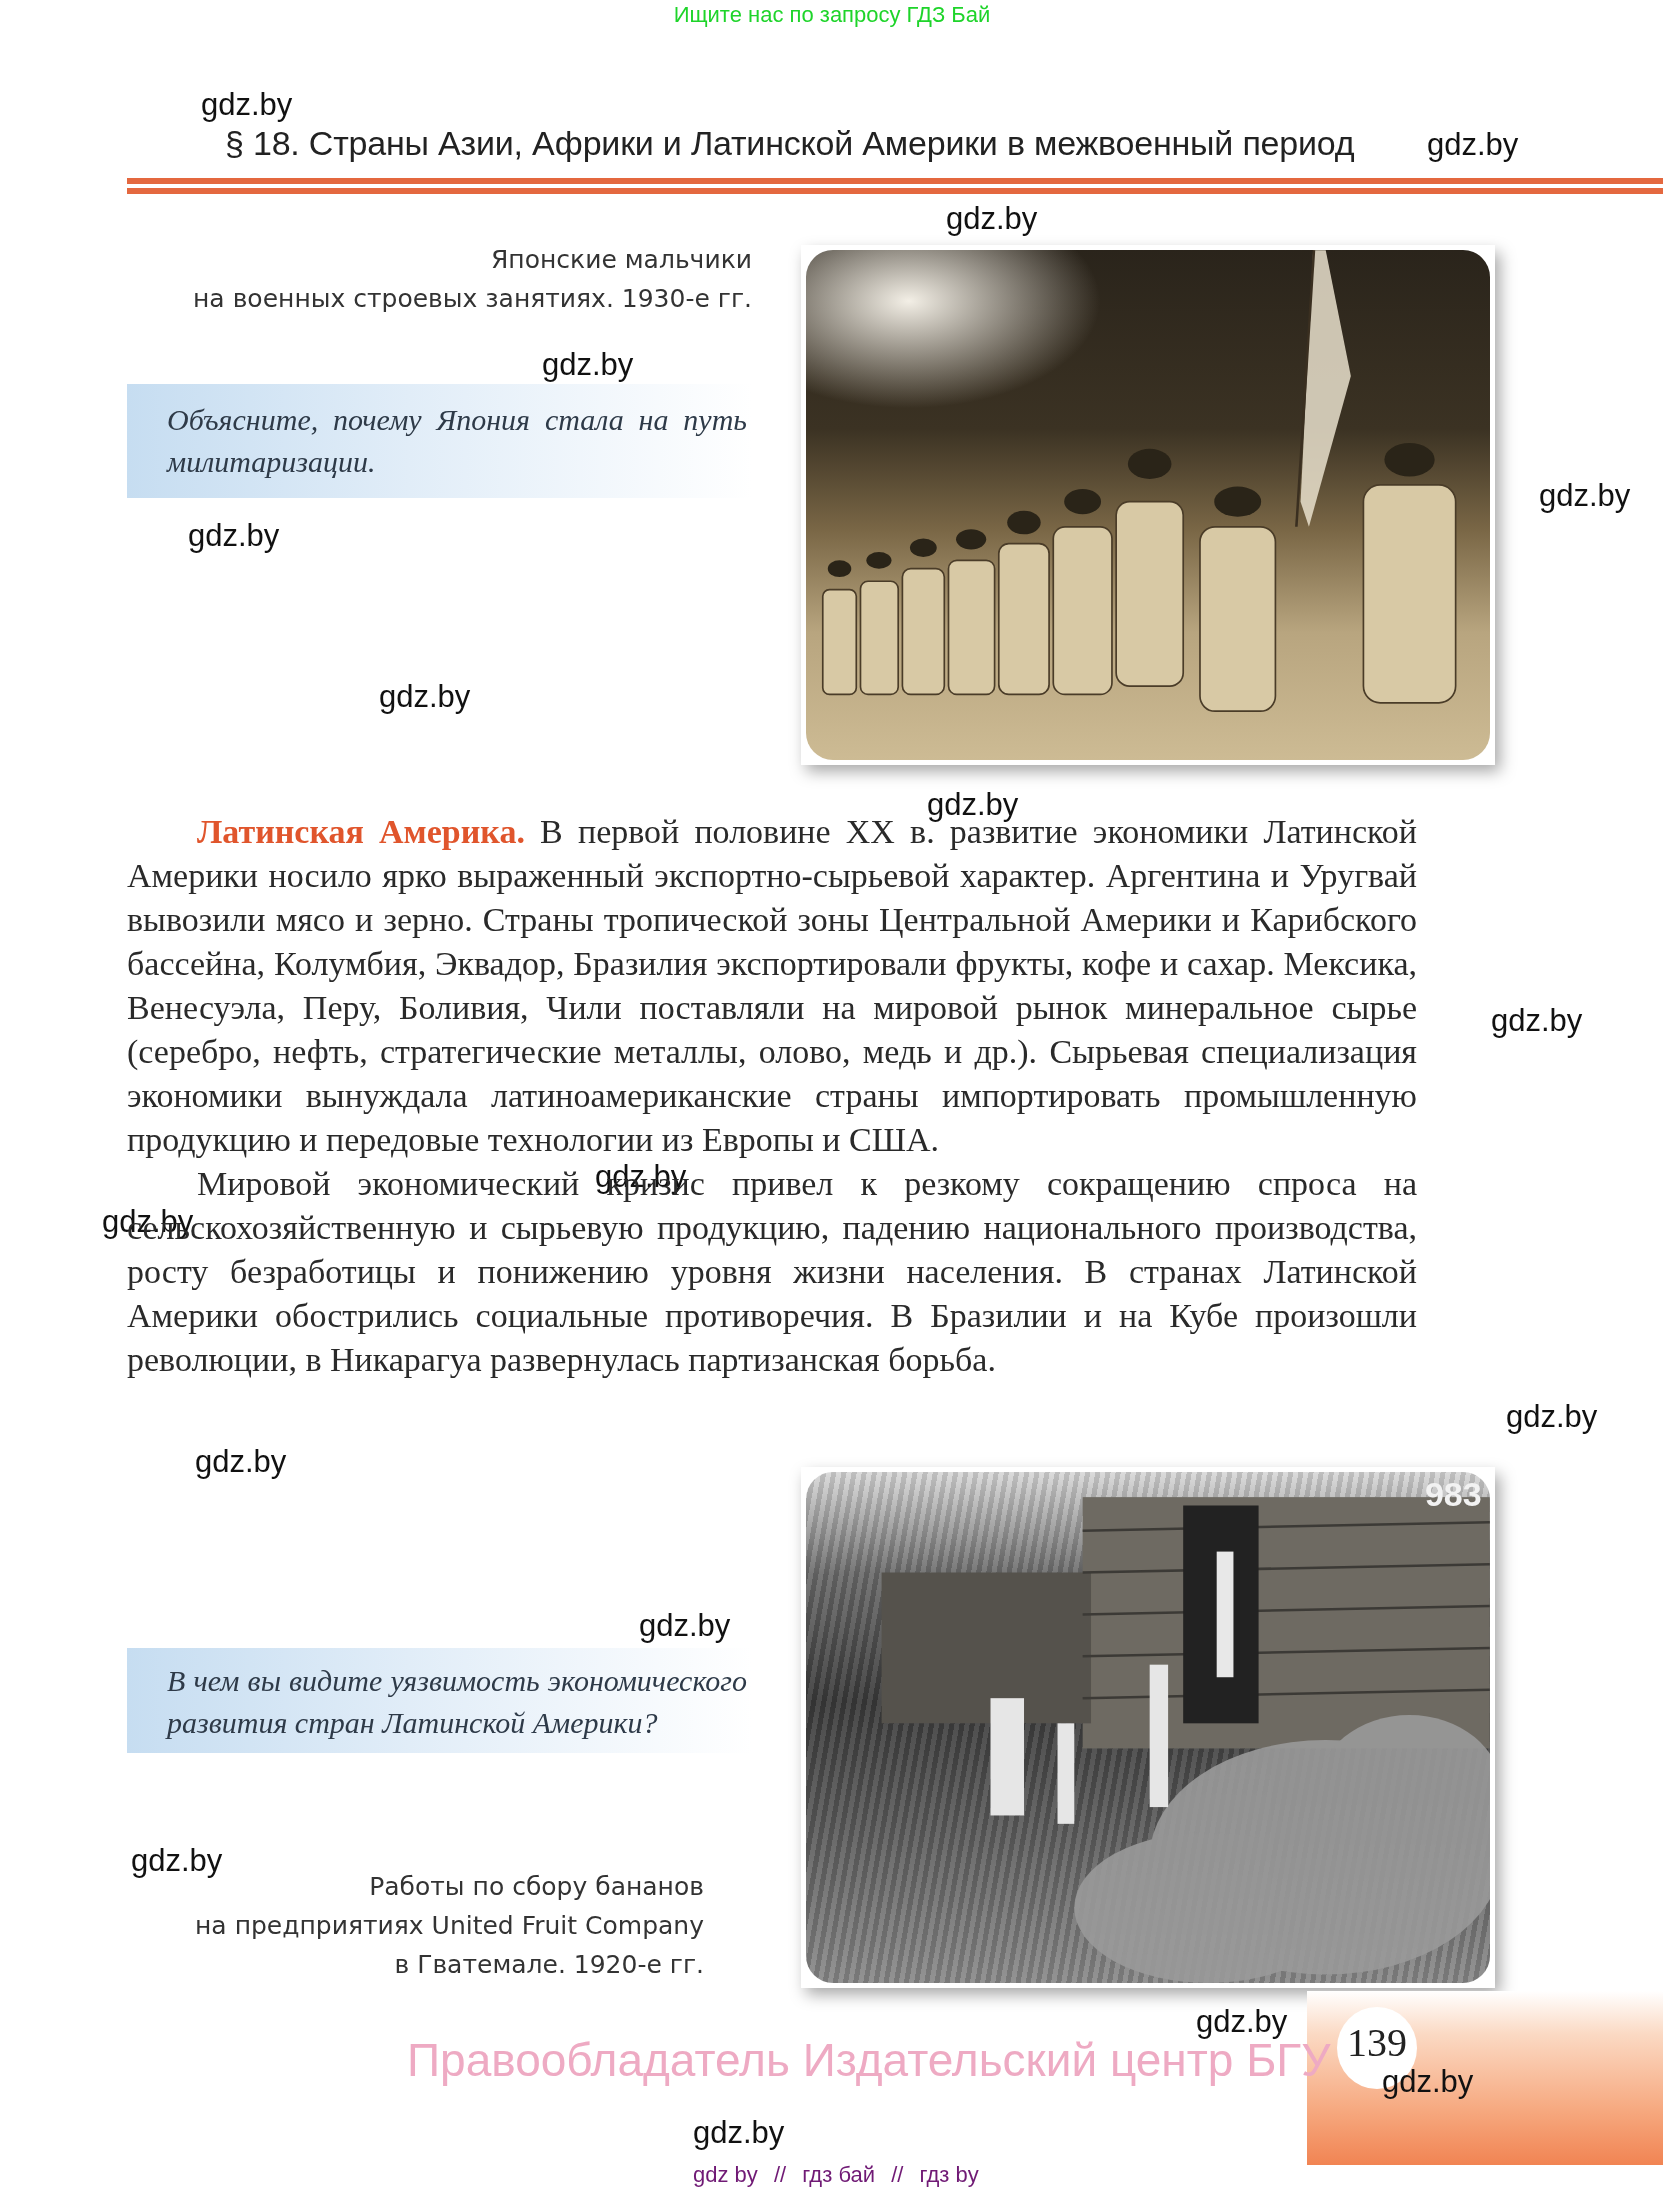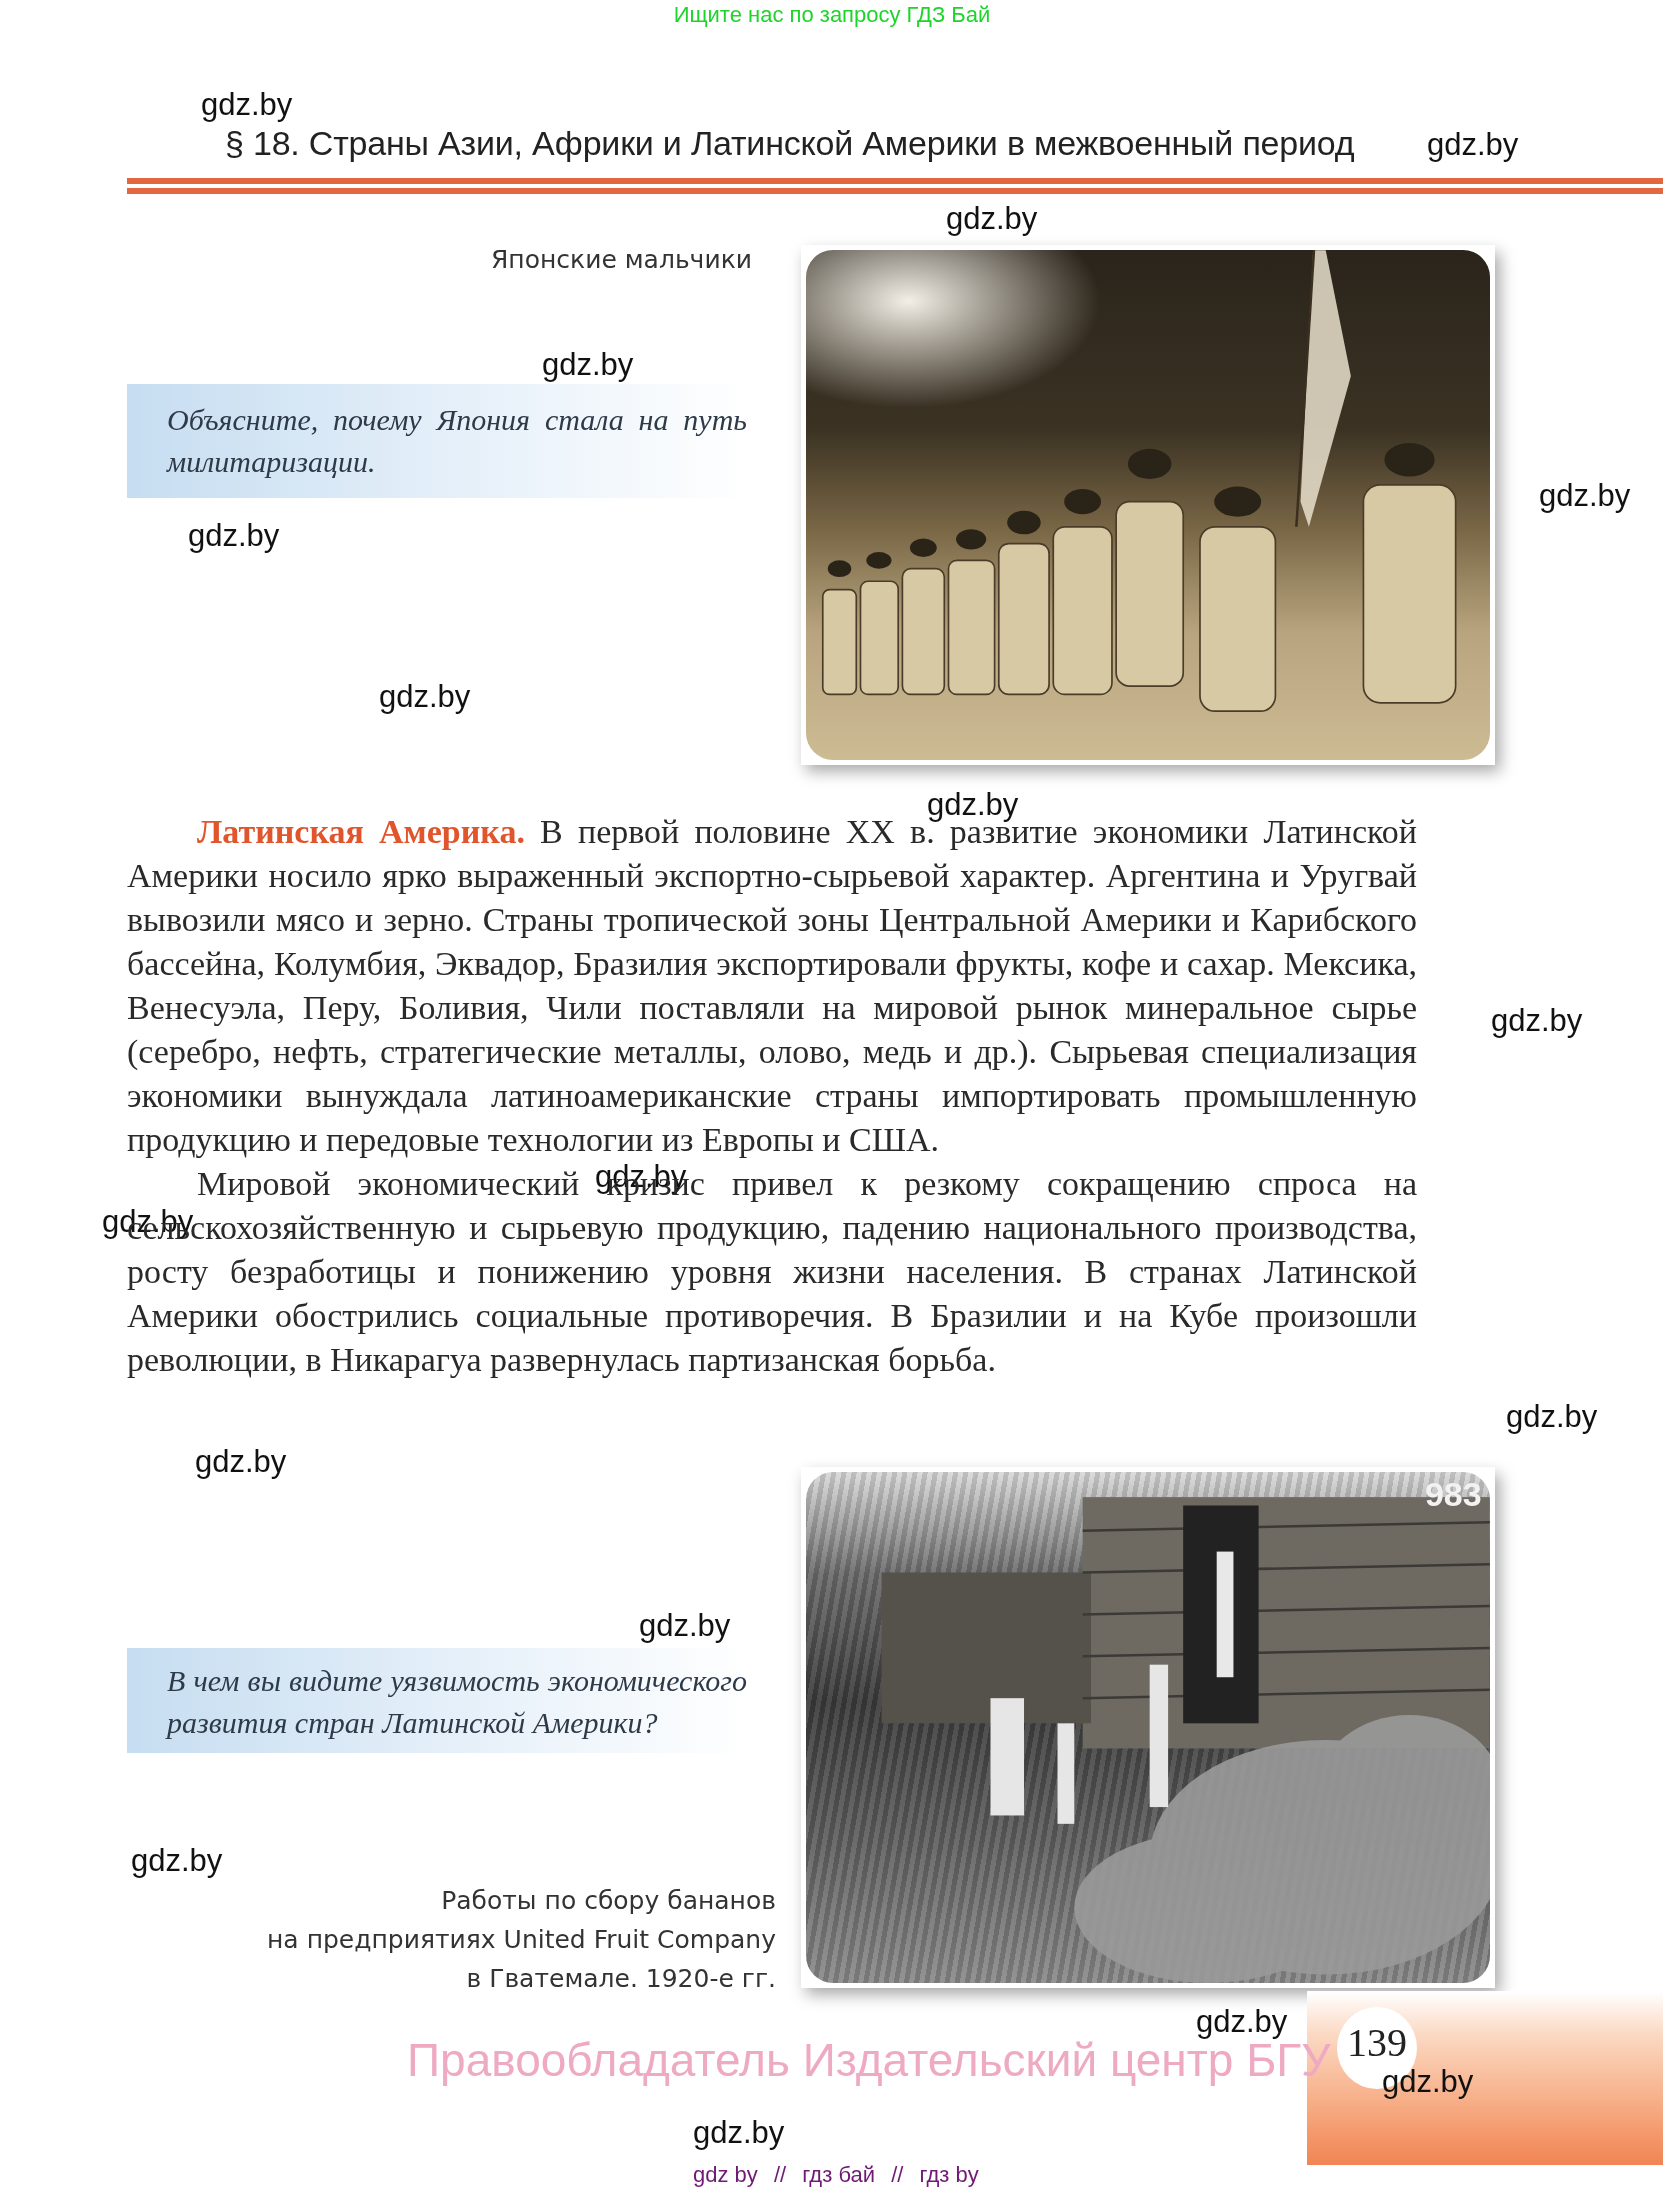--- a/index.html
+++ b/index.html
@@ -97,20 +97,21 @@
 <div class="abs wm" style="left:131px;top:1843px;">gdz.by</div>
 <div class="abs wm" style="left:1196px;top:2004px;">gdz.by</div>
 <div class="abs wm" style="left:693px;top:2115px;">gdz.by</div>
 
 <div class="abs section-title">§ 18. Страны Азии, Африки и Латинской Америки в межвоенный период</div>
 <div class="abs rule" style="top:178px;"></div>
 <div class="abs rule" style="top:188px;"></div>
 
 <div class="abs caption" style="right:912px;top:240px;">
   <div>Японские мальчики</div>
+  <div>на военных строевых занятиях. 1930-е гг.</div>
 </div>
 
 <div class="abs qbox" style="top:384px;">
   <div class="qtext">Объясните, почему Япония стала на путь милитаризации.</div>
 </div>
 
 <div class="abs photo photo1" style="left:801px;top:245px;width:684px;height:510px;">
   <div class="photo-inner">
     <svg width="684" height="510" viewBox="0 0 816 608" style="position:absolute;left:0;top:0;">
       <polygon points="605,0 620,0 650,150 600,330 590,300" fill="#e9e0cc" opacity="0.85"></polygon>
@@ -143,21 +144,21 @@
 
 <div class="abs body-text" style="top:810px;">
   <p><span class="lead">Латинская Америка.</span><span> В первой половине XX в. развитие экономики Латинской Америки носило ярко выраженный экспортно-сырьевой характер. Аргентина и Уругвай вывозили мясо и зерно. Страны тропической зоны Центральной Америки и Карибского бассейна, Колумбия, Эквадор, Бразилия экспортировали фрукты, кофе и сахар. Мексика, Венесуэла, Перу, Боливия, Чили поставляли на мировой рынок минеральное сырье (серебро, нефть, стратегические металлы, олово, медь и др.). Сырьевая специализация экономики вынуждала латиноамериканские страны импортировать промышленную продукцию и передовые технологии из Европы и США.</span></p>
   <p><span>Мировой экономический кризис привел к резкому сокращению спроса на сельскохозяйственную и сырьевую продукцию, падению национального производства, росту безработицы и понижению уровня жизни населения. В странах Латинской Америки обострились социальные противоречия. В Бразилии и на Кубе произошли революции, в Никарагуа развернулась партизанская борьба.</span></p>
 </div>
 
 <div class="abs qbox" style="top:1648px;">
   <div class="qtext" style="padding-top:11.7px;padding-bottom:9px;">В чем вы видите уязвимость экономического развития стран Латинской Америки?</div>
 </div>
 
-<div class="abs caption" style="right:888px;top:1867px;margin-top:14px;">
+<div class="abs caption" style="right:960px;top:1867px;">
   <div>Работы по сбору бананов</div>
   <div>на предприятиях United Fruit Company</div>
   <div>в Гватемале. 1920-е гг.</div>
 </div>
 
 <div class="abs photo photo2" style="left:801px;top:1467px;width:684px;height:511px;">
   <div class="photo-inner">
     <svg width="684" height="511" viewBox="0 0 816 610" style="position:absolute;left:0;top:0;">
       <rect x="330" y="30" width="486" height="300" fill="#6e6a62"></rect>
       <rect x="90" y="120" width="250" height="180" fill="#55524c"></rect>

